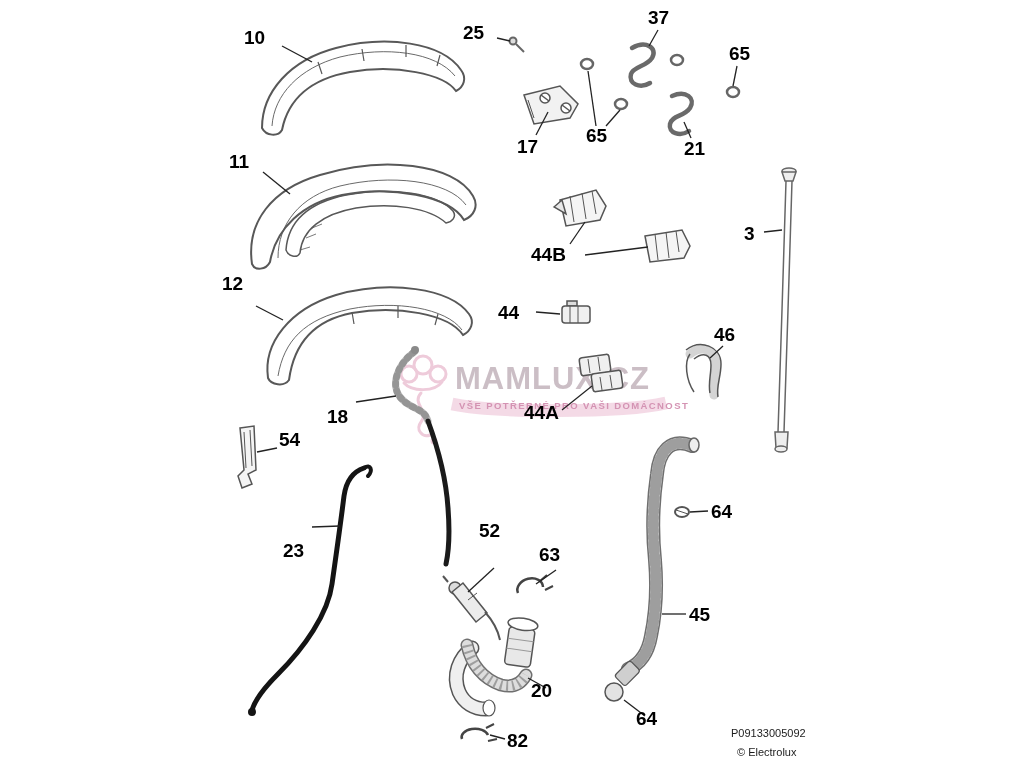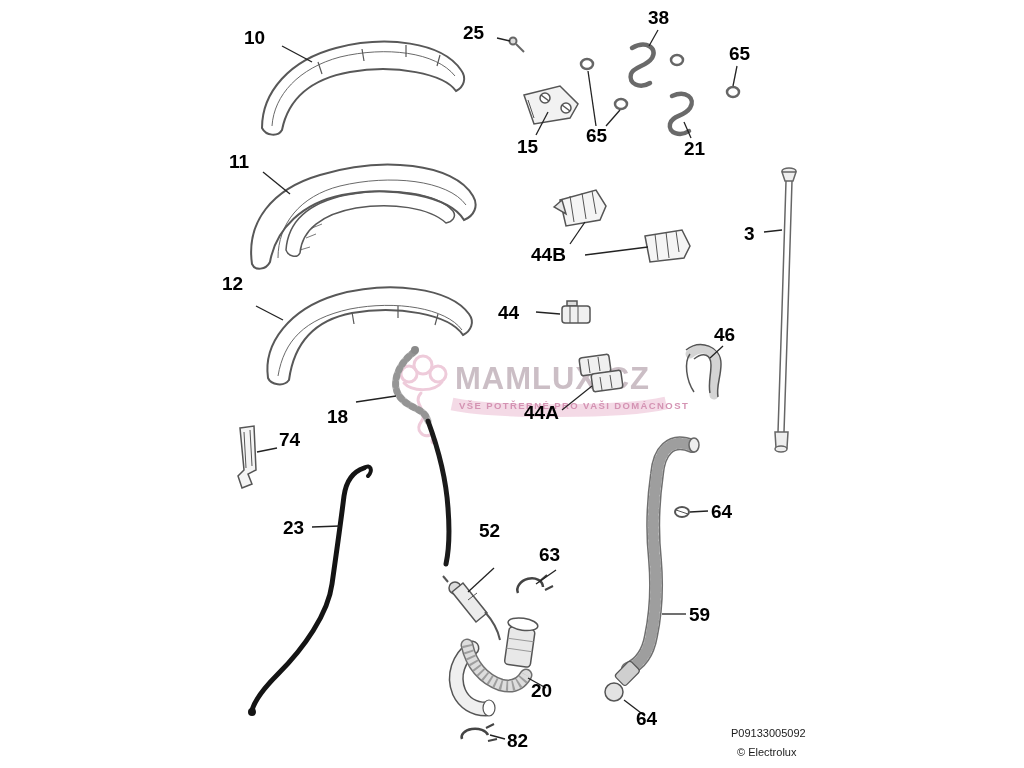--- a/index.html
+++ b/index.html
@@ -210,39 +210,39 @@
       <line x1="556" y1="570" x2="536" y2="584"></line>
       <line x1="686" y1="614" x2="662" y2="614"></line>
       <line x1="546" y1="688" x2="528" y2="678"></line>
       <line x1="645" y1="716" x2="624" y2="700"></line>
       <line x1="505" y1="739" x2="490" y2="735"></line>
     </g>
   </svg>
 
   <div class="lbl" style="left:244px;top:28px">10</div>
   <div class="lbl" style="left:463px;top:23px">25</div>
-  <div class="lbl" style="left:648px;top:8px">38</div>
+  <div class="lbl" style="left:648px;top:8px">37</div>
   <div class="lbl" style="left:729px;top:44px">65</div>
-  <div class="lbl" style="left:517px;top:137px">15</div>
+  <div class="lbl" style="left:517px;top:137px">17</div>
   <div class="lbl" style="left:586px;top:126px">65</div>
   <div class="lbl" style="left:684px;top:139px">21</div>
   <div class="lbl" style="left:229px;top:152px">11</div>
   <div class="lbl" style="left:744px;top:224px">3</div>
   <div class="lbl" style="left:531px;top:245px">44B</div>
   <div class="lbl" style="left:222px;top:274px">12</div>
   <div class="lbl" style="left:498px;top:303px">44</div>
   <div class="lbl" style="left:714px;top:325px">46</div>
   <div class="lbl" style="left:327px;top:407px">18</div>
   <div class="lbl" style="left:524px;top:403px">44A</div>
-  <div class="lbl" style="left:279px;top:430px">74</div>
-  <div class="lbl" style="left:283px;top:518px">23</div>
+  <div class="lbl" style="left:279px;top:430px">54</div>
+  <div class="lbl" style="left:283px;top:541px">23</div>
   <div class="lbl" style="left:711px;top:502px">64</div>
   <div class="lbl" style="left:479px;top:521px">52</div>
   <div class="lbl" style="left:539px;top:545px">63</div>
-  <div class="lbl" style="left:689px;top:605px">59</div>
+  <div class="lbl" style="left:689px;top:605px">45</div>
   <div class="lbl" style="left:531px;top:681px">20</div>
   <div class="lbl" style="left:636px;top:709px">64</div>
   <div class="lbl" style="left:507px;top:731px">82</div>
 
   <div class="footnote" style="left:731px;top:727px">P09133005092</div>
   <div class="footnote" style="left:737px;top:746px">© Electrolux</div>
 
 </div>
 
 </body></html>

